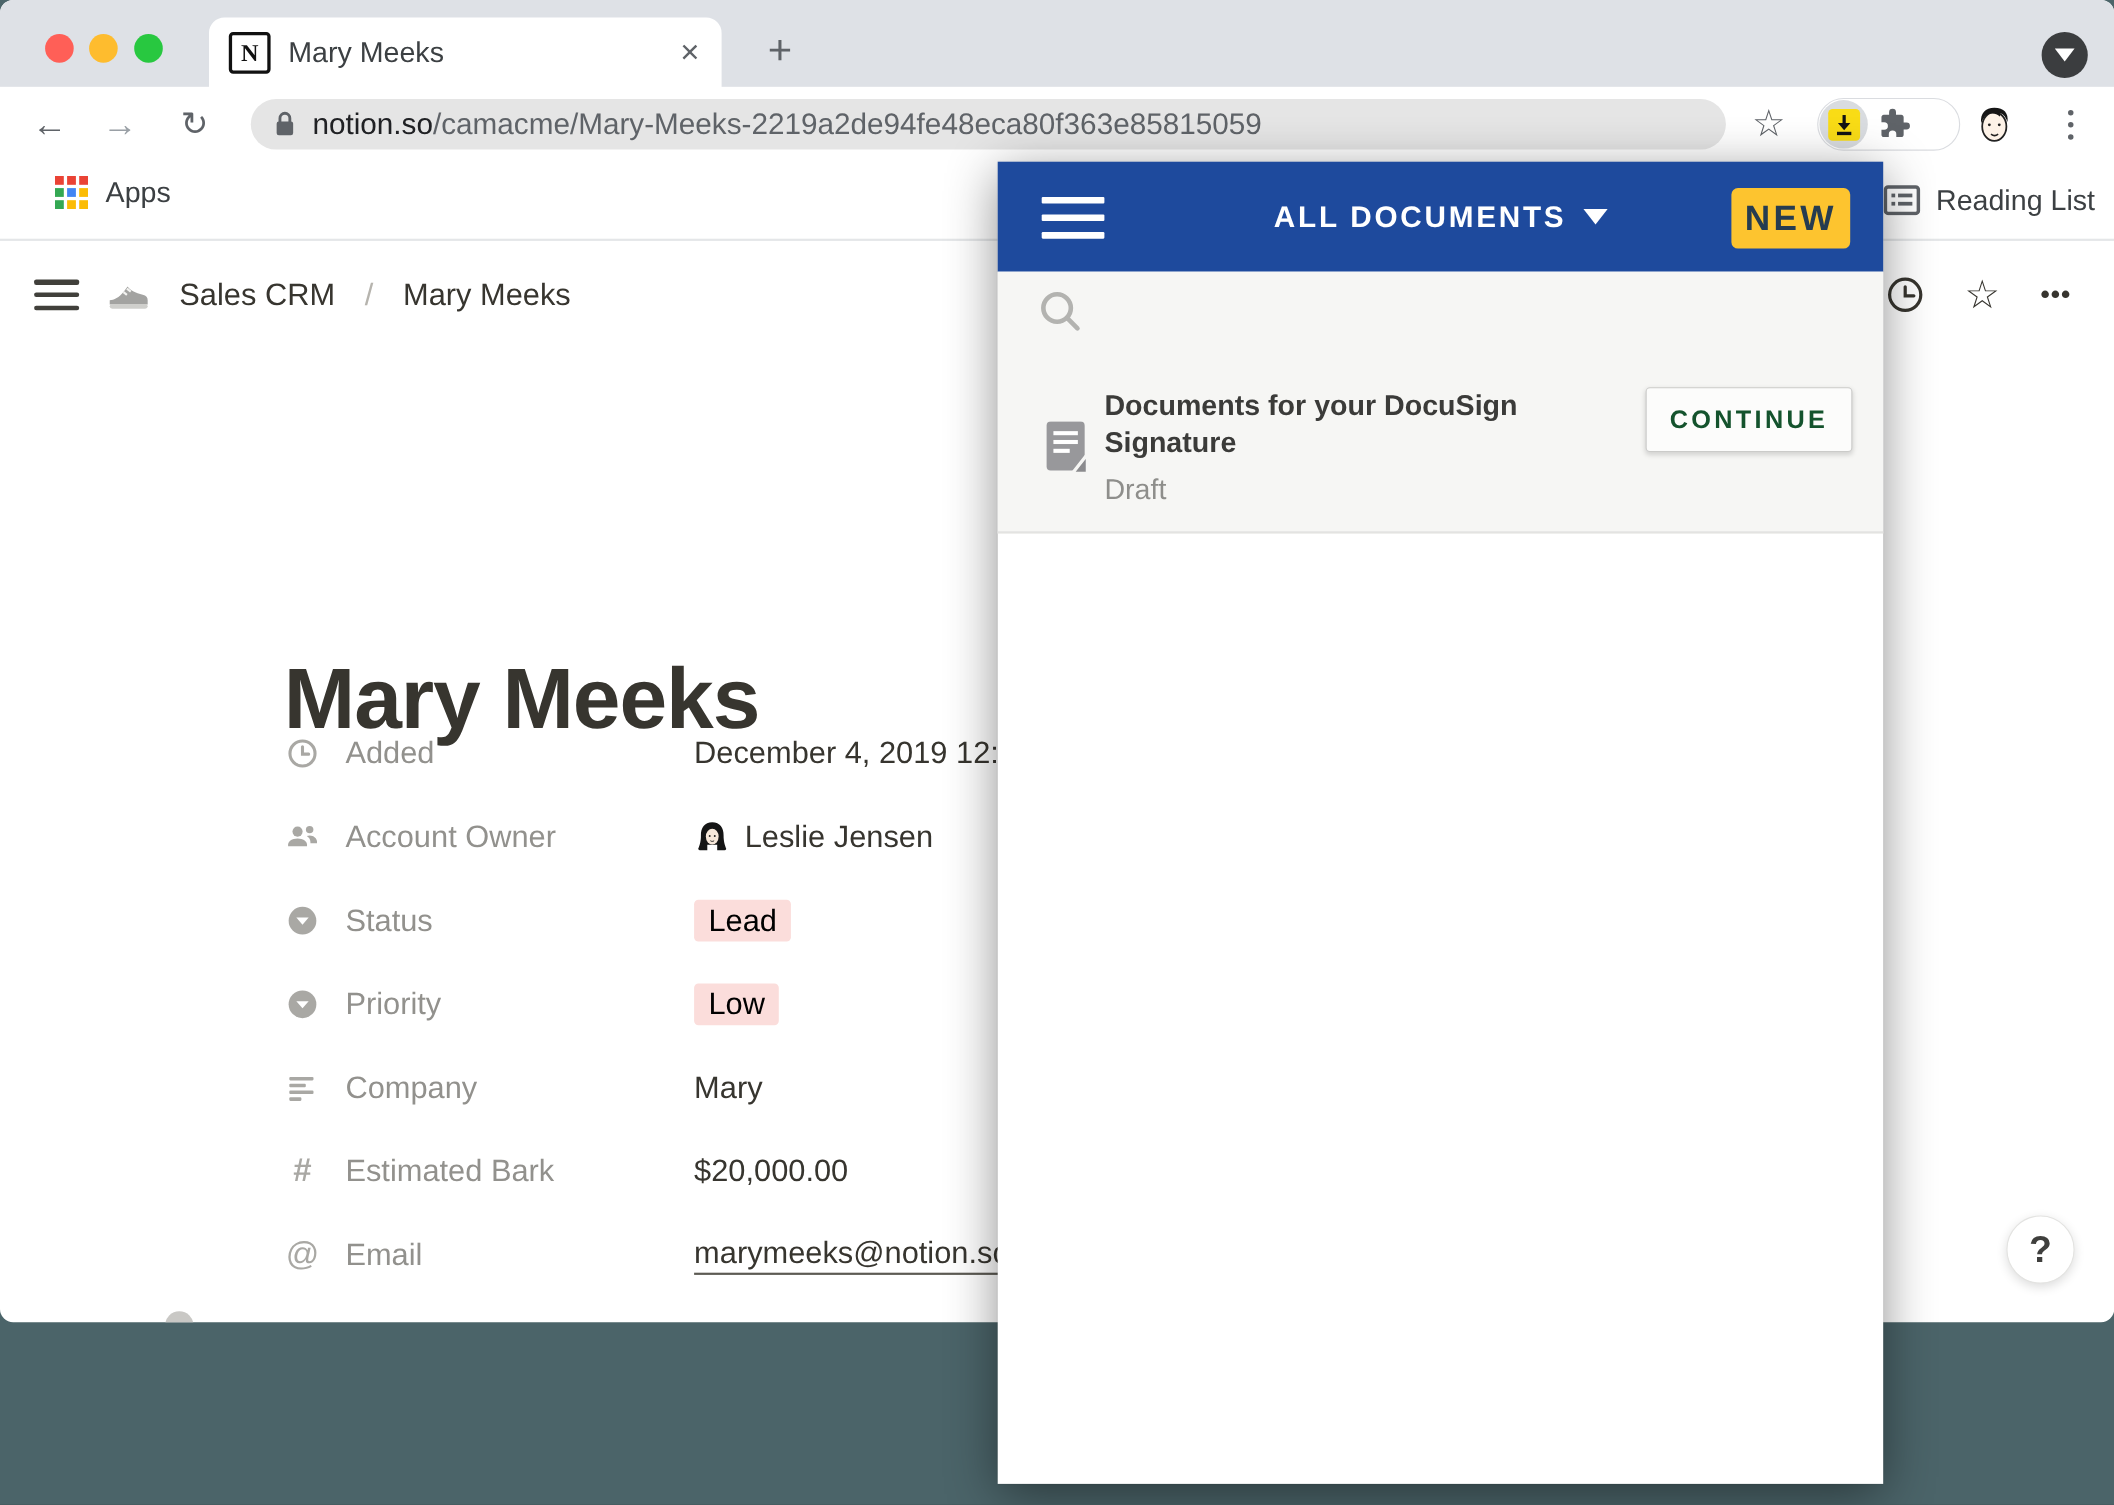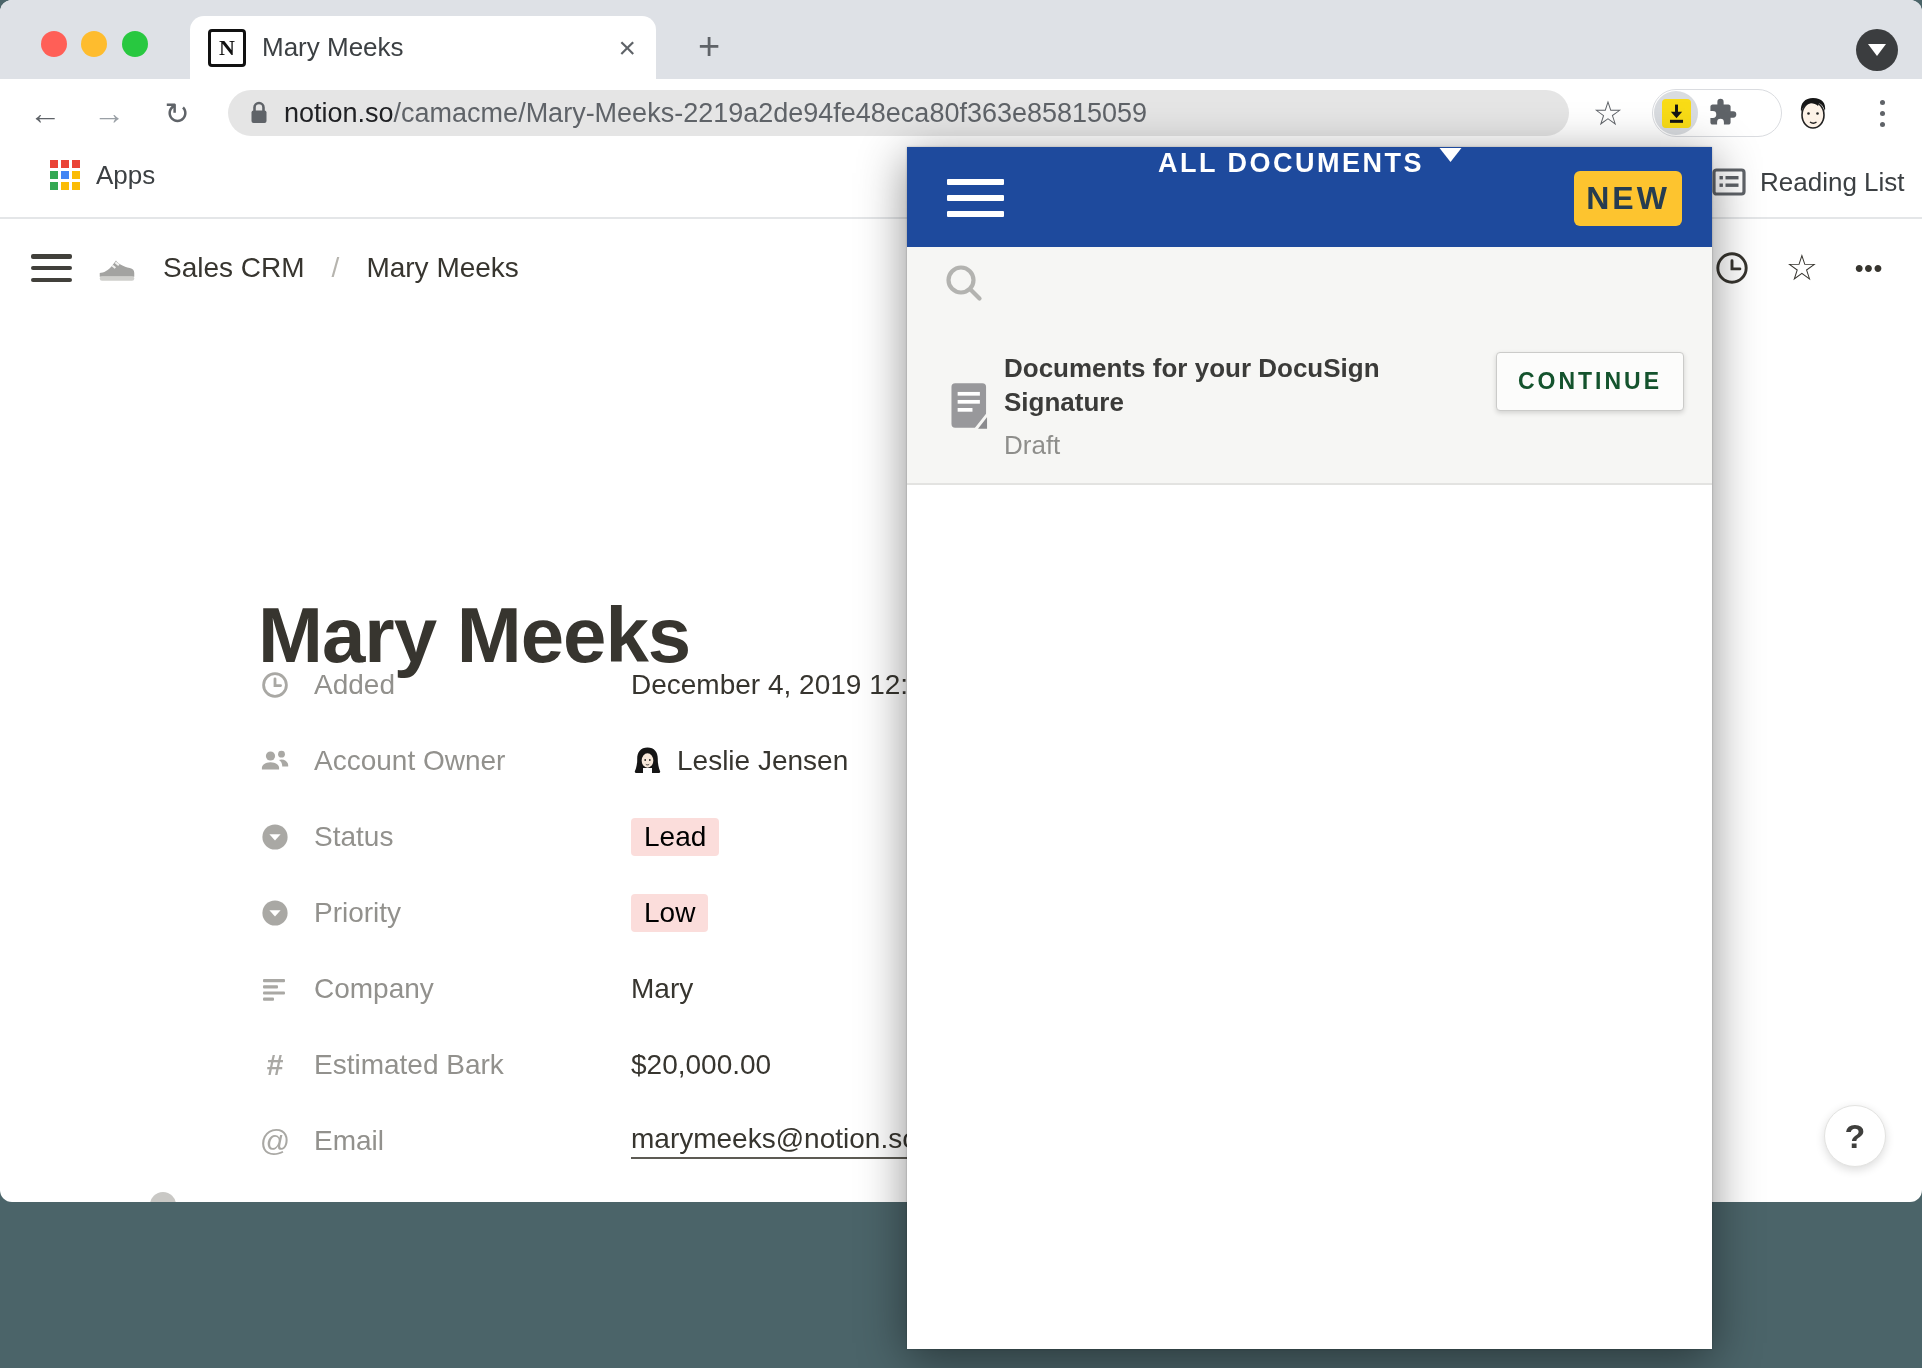--- a/index.html
+++ b/index.html
@@ -83,21 +83,21 @@
   .helpfab{position:absolute;left:1824px;top:1105px;width:62px;height:62px;border-radius:50%;background:#fff;
            border:1px solid #e3e3e1;box-shadow:0 3px 10px rgba(0,0,0,.14);font-size:34px;font-weight:600;color:#3f3f3d;
            cursor:default;z-index:10;display:flex;align-items:center;justify-content:center;}
   
   .popup{position:absolute;left:907px;top:147px;width:805px;height:1202px;background:#fff;z-index:50;
          box-shadow:0 10px 45px rgba(0,0,0,.45),0 0 2px rgba(0,0,0,.25);}
   .ds-header{position:absolute;left:0;top:0;width:100%;height:100px;background:#1e4a9d;}
   .ds-burger{position:absolute;left:40px;top:32px;width:57px;height:38px;background:none;border:none;padding:0;cursor:default;
              display:flex;flex-direction:column;justify-content:space-between;}
   .ds-burger i{display:block;height:6px;background:#fff;border-radius:1px;}
-  .ds-titlegrp{position:absolute;left:50%;top:0;height:100px;transform:translateX(-50%);display:flex;
+  .ds-titlegrp{position:absolute;left:50%;top:0;height:100px;transform:translateX(-50%);display:flex;align-items:center;
                gap:15px;background:none;border:none;cursor:default;}
   .ds-titletxt{color:#fff;font-size:27px;font-weight:bold;letter-spacing:2.5px;white-space:nowrap;}
   .ds-tri{width:0;height:0;border-left:11px solid transparent;border-right:11px solid transparent;border-top:14px solid #fff;}
   .ds-new{position:absolute;right:30px;top:24px;width:108px;height:55px;background:#fdc42f;border:none;border-radius:6px;
           font-size:32px;font-weight:bold;letter-spacing:3px;color:#263c50;cursor:default;
           font-family:"Liberation Sans","DejaVu Sans",sans-serif;}
   .ds-top{position:absolute;left:0;top:100px;width:100%;height:238px;background:#f6f6f4;border-bottom:2px solid #e3e3e1;
           box-sizing:border-box;}
   .ds-search{position:absolute;left:34px;top:14px;width:48px;height:48px;background:none;border:none;padding:0;cursor:default;}
   .ds-docrow{position:absolute;left:0;top:88px;width:100%;height:150px;cursor:default;}

